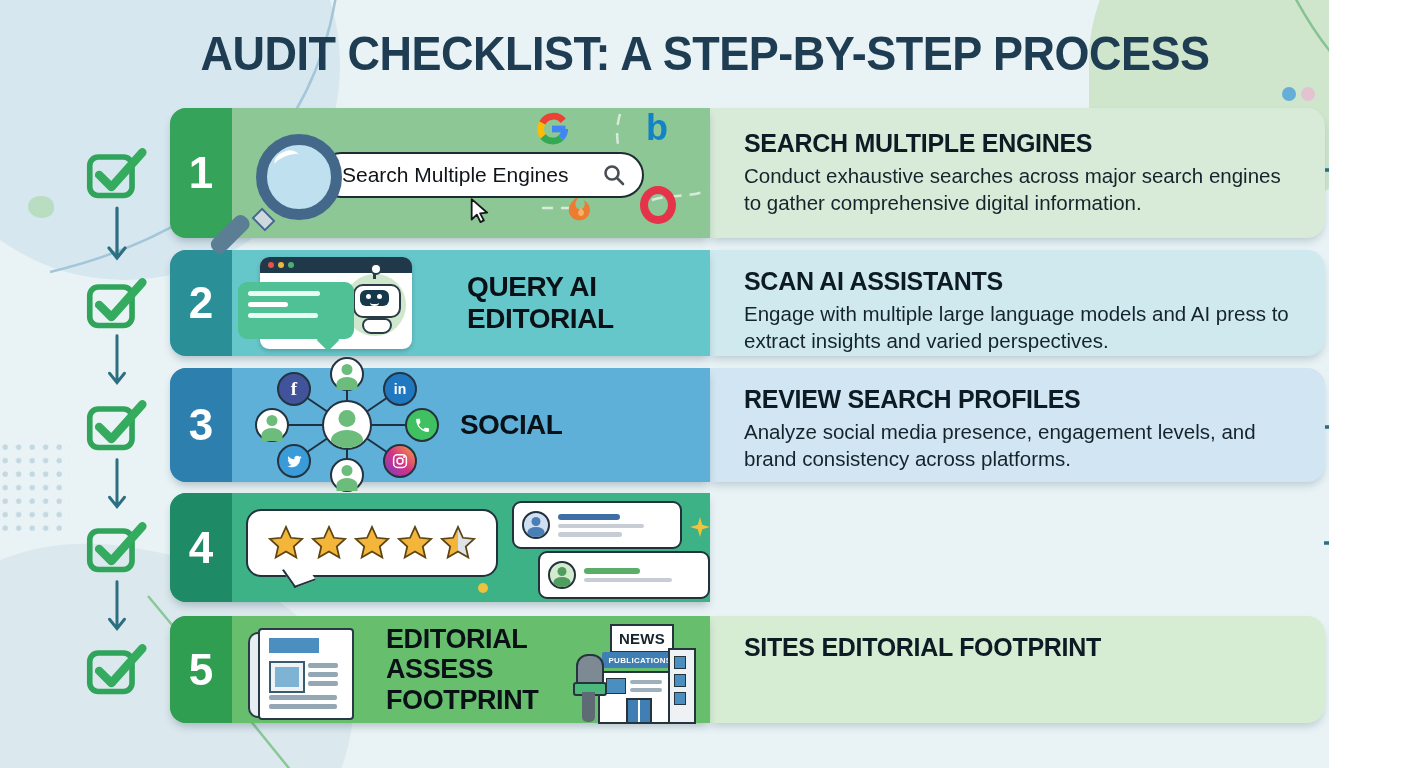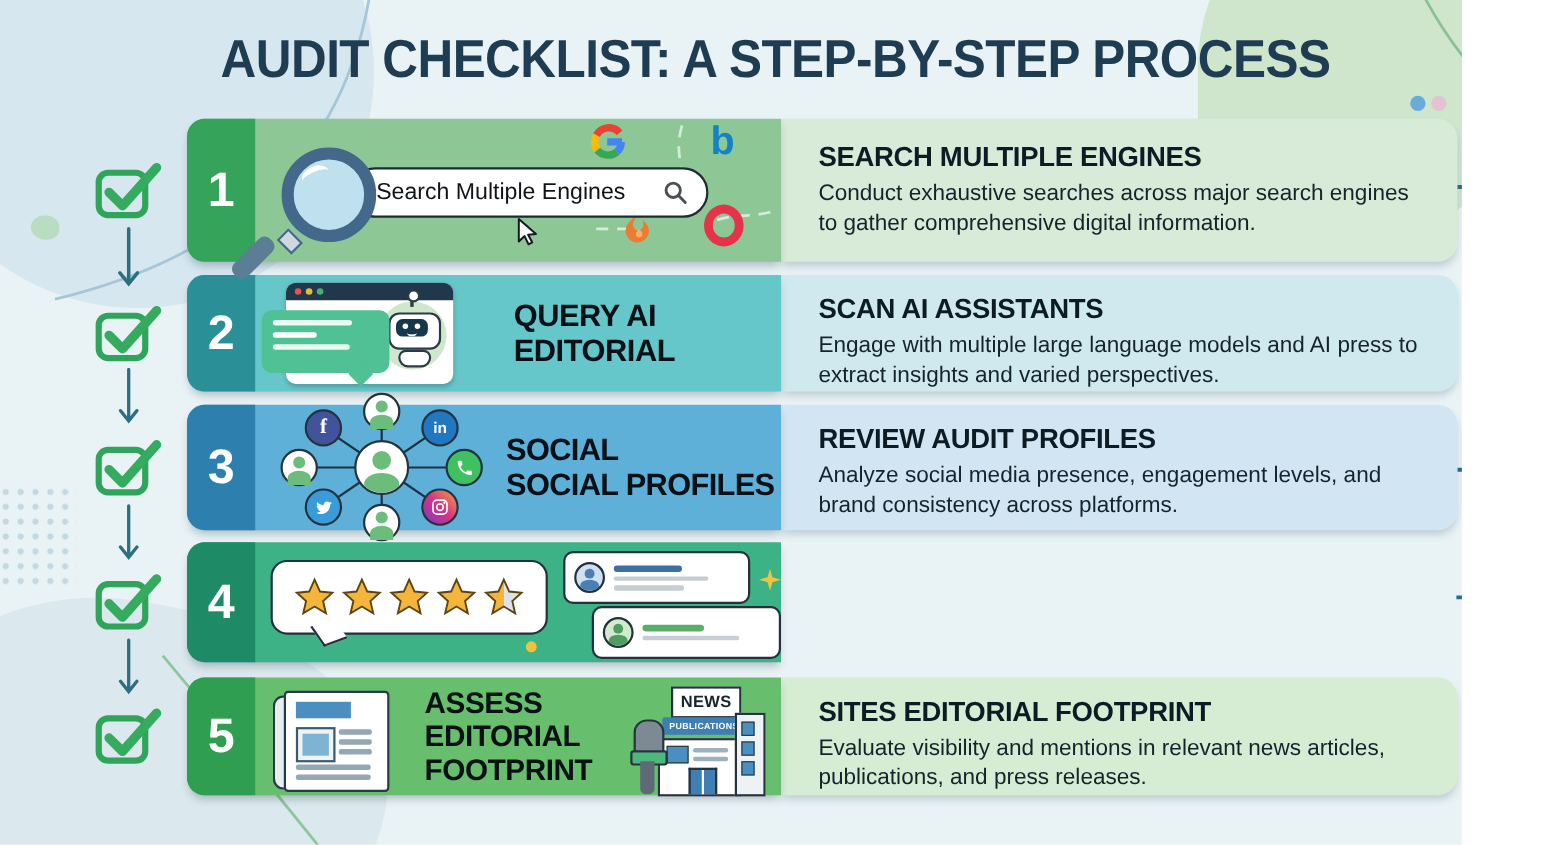--- a/index.html
+++ b/index.html
@@ -349,26 +349,25 @@
               </svg>
           </div>
           <div class="sat sat-person" style="left:13px;top:40px">
             <span class="p-head" style="width:11px;height:11px;top:5px"></span>
               <span class="p-body" style="width:21px;height:13px;top:18px"></span>
           </div>
           <div class="sat" style="left:35px;top:4px;background:#41549b;font-size:19px;font-family:'Liberation Serif',serif">f</div>
         </div>
         <div class="band-label" style="left:228px;width:270px;letter-spacing:-0.6px">
           <span>SOCIAL</span>
-          <span>SOCIAL PROFILES</span>
         </div>
       </div>
     </div>
     <div class="panel">
-      <h3>REVIEW AUDIT PROFILES</h3>
+      <h3>REVIEW SEARCH PROFILES</h3>
       <p>Analyze social media presence, engagement levels, and brand consistency across platforms.</p>
     </div>
   </div>
 
   <div class="row" id="row4">
     <div class="band">
       <div class="numblock">4</div>
       <div class="art">
         <div class="star-bubble">
           <svg width="38" height="38" viewBox="0 0 24 24">
@@ -433,22 +432,22 @@
             <div class="np-head"></div>
             <div class="np-box"></div>
             <div class="np-bar" style="left:48px;top:33px;width:30px"></div>
             <div class="np-bar" style="left:48px;top:42px;width:30px"></div>
             <div class="np-bar" style="left:48px;top:51px;width:30px"></div>
             <div class="np-bar" style="left:9px;top:65px;width:68px"></div>
             <div class="np-bar" style="left:9px;top:74px;width:68px"></div>
           </div>
         </div>
         <div class="band-label" style="left:154px;width:200px;font-size:27px">
+          <span>EDITORIAL</span>
           <span>ASSESS</span>
-          <span>EDITORIAL</span>
           <span>FOOTPRINT</span>
         </div>
         <div class="bld">
           <div class="bld-sign">NEWS</div>
           <div class="bld-banner">PUBLICATIONS</div>
           <div class="bld-body">
             <div class="bld-win"></div>
             <div class="bld-bar" style="top:7px"></div>
             <div class="bld-bar" style="top:15px"></div>
             <div class="bld-door"></div>
@@ -461,17 +460,16 @@
           <div class="mic">
             <div class="mic-head"></div>
             <div class="mic-band"></div>
             <div class="mic-stem"></div>
           </div>
         </div>
       </div>
     </div>
     <div class="panel">
       <h3>SITES EDITORIAL FOOTPRINT</h3>
-      <p>Evaluate visibility and mentions in relevant news articles, publications, and press releases.</p>
     </div>
   </div>
 
 </div>
 
 </body></html>

